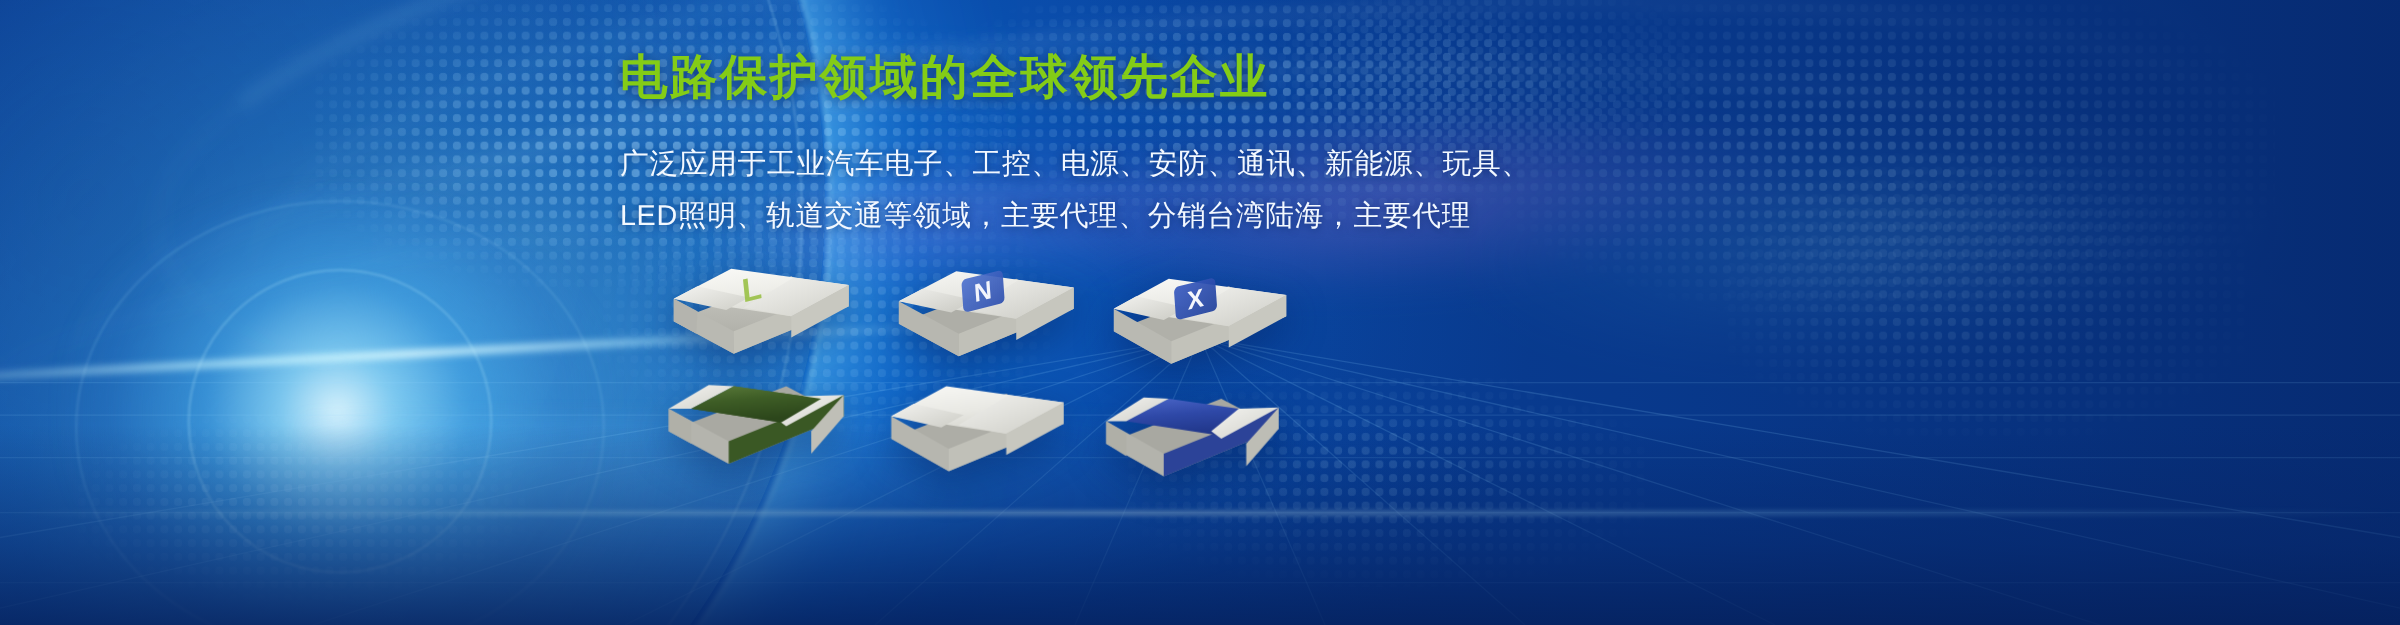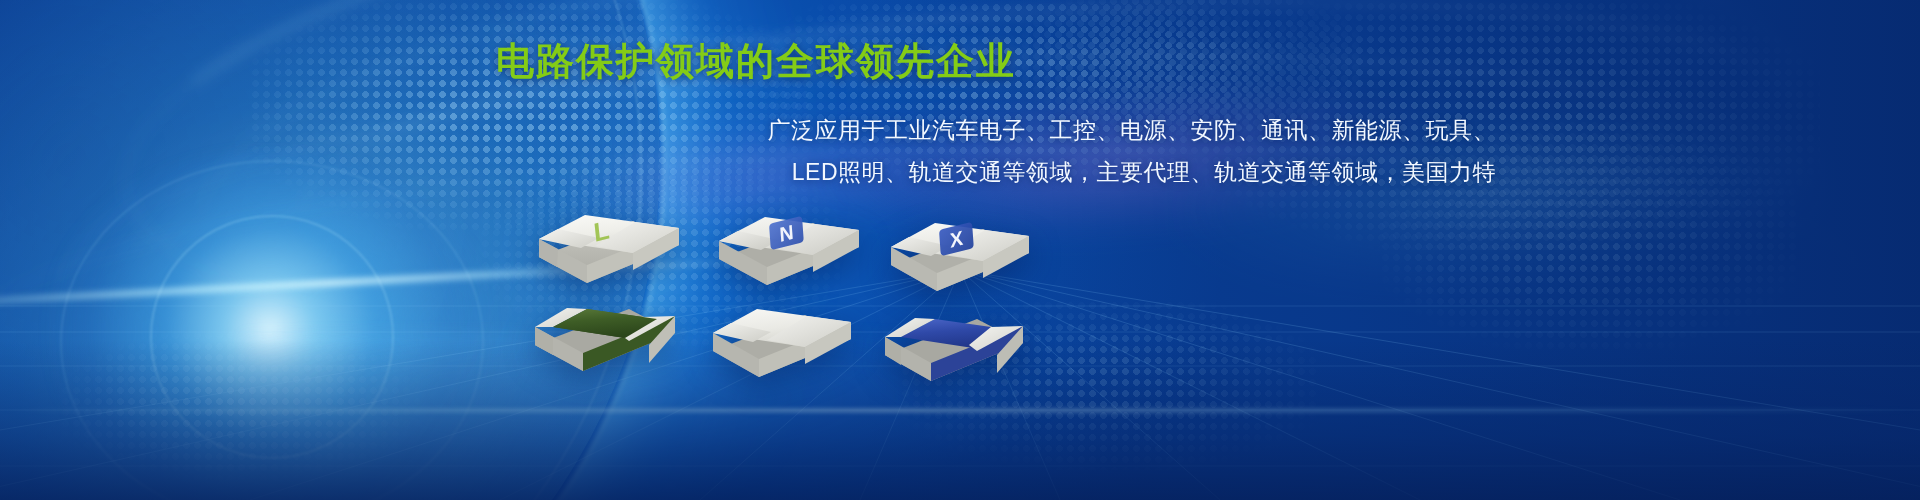--- a/index.html
+++ b/index.html
@@ -125,21 +125,21 @@
   .headline{
     margin:0;color:#84cc16;font-size:38px;font-weight:bold;letter-spacing:2px;
     text-shadow:0 2px 10px rgba(4,30,90,.75), 0 0 26px rgba(120,200,255,.45);
     white-space:nowrap;
   }
   .subline{
     margin:0;color:#f2f8ff;font-size:23px;font-weight:normal;letter-spacing:.5px;
     line-height:42px;white-space:nowrap;
     text-shadow:0 1px 7px rgba(5,35,95,.7);
   }
-  .sub-wrap{margin-top:22px;text-align:right;}
+  .sub-wrap{margin-top:22px;}
 
   
   .chips{position:absolute;left:495px;top:185px;width:560px;height:190px;}
   .chip{position:absolute;transform-style:preserve-3d;}
   .chip svg{display:block;filter:drop-shadow(0 10px 16px rgba(3,28,86,.45));}
 </style>
 </head>
 <body>
 
 <div class="stage">
@@ -200,21 +200,21 @@
       </g>
     </svg>
   </div>
   <div class="horizon-glow"></div>
   <div class="bg-bottom-dark"></div>
 
   <div class="copy">
     <h1 class="headline">电路保护领域的全球领先企业</h1>
     <div class="sub-wrap">
       <p class="subline">广泛应用于工业汽车电子、工控、电源、安防、通讯、新能源、玩具、</p>
-      <p class="subline">LED照明、轨道交通等领域，主要代理、轨道交通等领域，美国力特</p>
+      <p class="subline">LED照明、轨道交通等领域，主要代理、分销台湾陆海，主要代理</p>
     </div>
   </div>
 
   <div class="chips">
 
     <div class="chip" style="left:34px;top:10px;">
       <svg width="160" height="110" viewBox="0 0 160 110">
         <defs>
           <linearGradient id="bodyA" x1="0" y1="0" x2="0.4" y2="1">
             <stop offset="0" stop-color="#fbfbf8"></stop>

